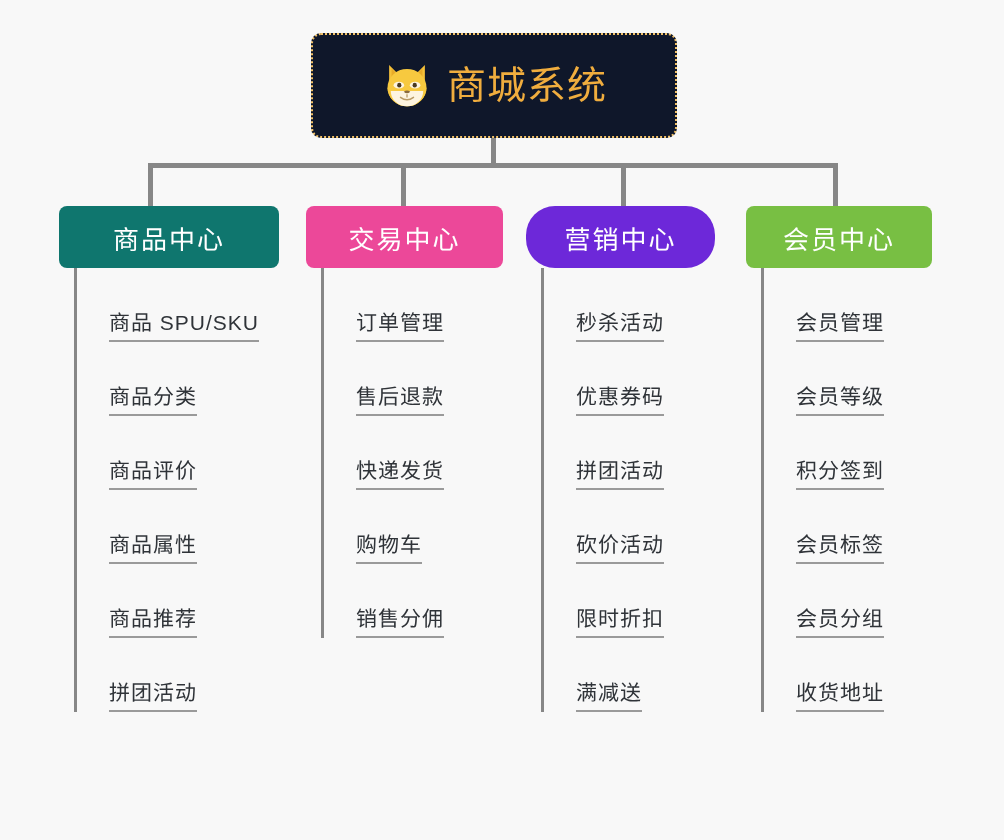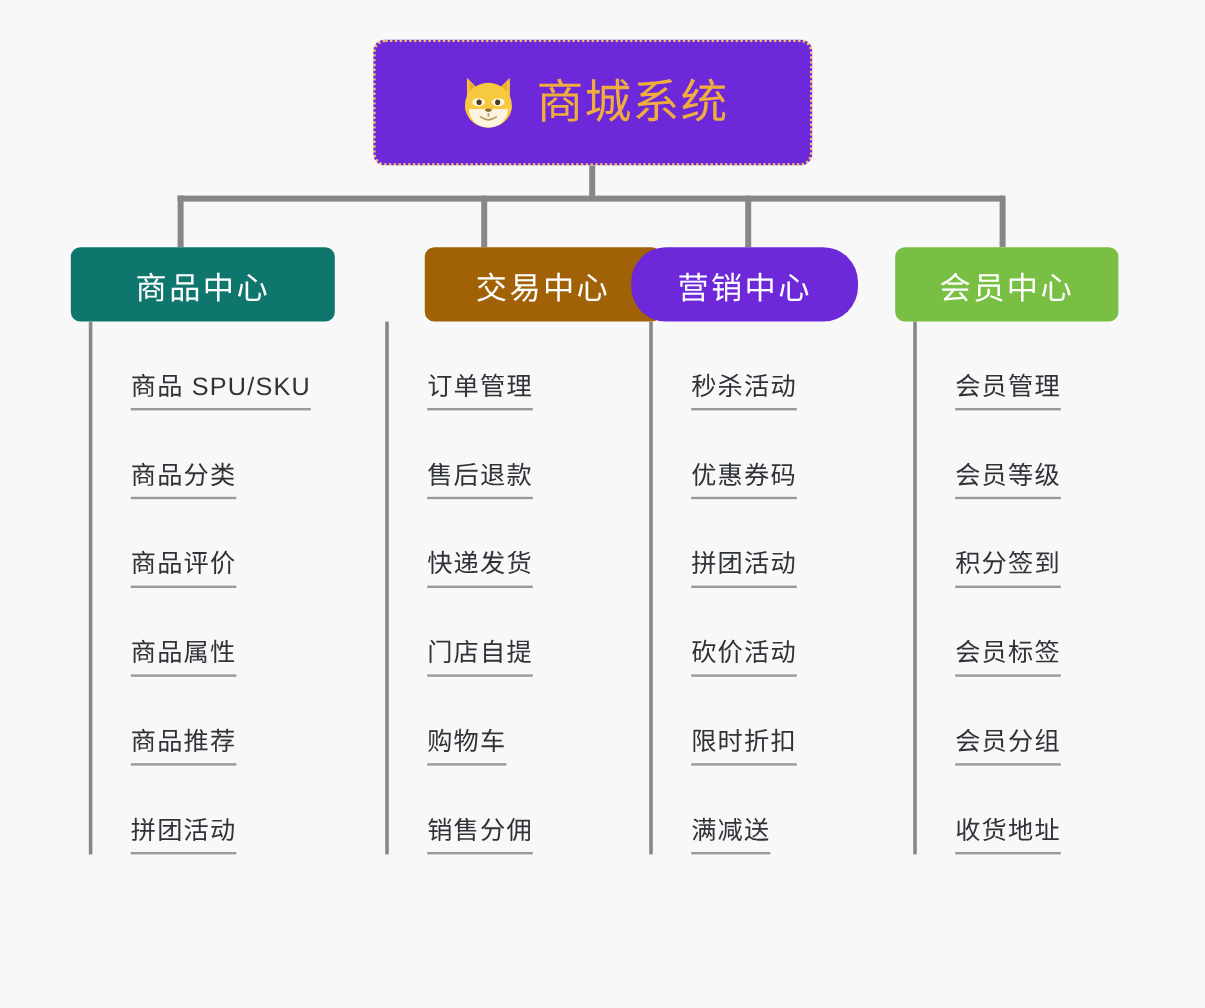--- a/index.html
+++ b/index.html
@@ -22,21 +22,21 @@
   }
 
   
   .root-node {
     position: absolute;
     left: 311px;
     top: 33px;
     width: 366px;
     height: 105px;
     box-sizing: border-box;
-    background: #6d28d9;
+    background: #0f172a;
     border: 2px dotted #f3c268;
     border-radius: 10px;
     display: flex;
     align-items: center;
     justify-content: center;
     gap: 14px;
   }
   .root-title {
     font-size: 39px;
     line-height: 1;
@@ -171,35 +171,32 @@
           </div>
           <div class="leaf-item">
             <div class="leaf-inner"><span class="leaf-label">商品推荐</span></div>
           </div>
           <div class="leaf-item">
             <div class="leaf-inner"><span class="leaf-label">拼团活动</span></div>
           </div>
         </div>
       </div>
       <div class="column" style="left: 306px;">
-        <div class="cat-box" style="width: 197px; background: #a16207; margin-left: 48px;">
+        <div class="cat-box" style="width: 197px; background: #ec4899;">
           <span>交易中心</span>
         </div>
         <div class="leaf-list">
           <div class="leaf-item">
             <div class="leaf-inner"><span class="leaf-label">订单管理</span></div>
           </div>
           <div class="leaf-item">
             <div class="leaf-inner"><span class="leaf-label">售后退款</span></div>
           </div>
           <div class="leaf-item">
             <div class="leaf-inner"><span class="leaf-label">快递发货</span></div>
-          </div>
-          <div class="leaf-item">
-            <div class="leaf-inner"><span class="leaf-label">门店自提</span></div>
           </div>
           <div class="leaf-item">
             <div class="leaf-inner"><span class="leaf-label">购物车</span></div>
           </div>
           <div class="leaf-item">
             <div class="leaf-inner"><span class="leaf-label">销售分佣</span></div>
           </div>
         </div>
       </div>
       <div class="column" style="left: 526px;">

